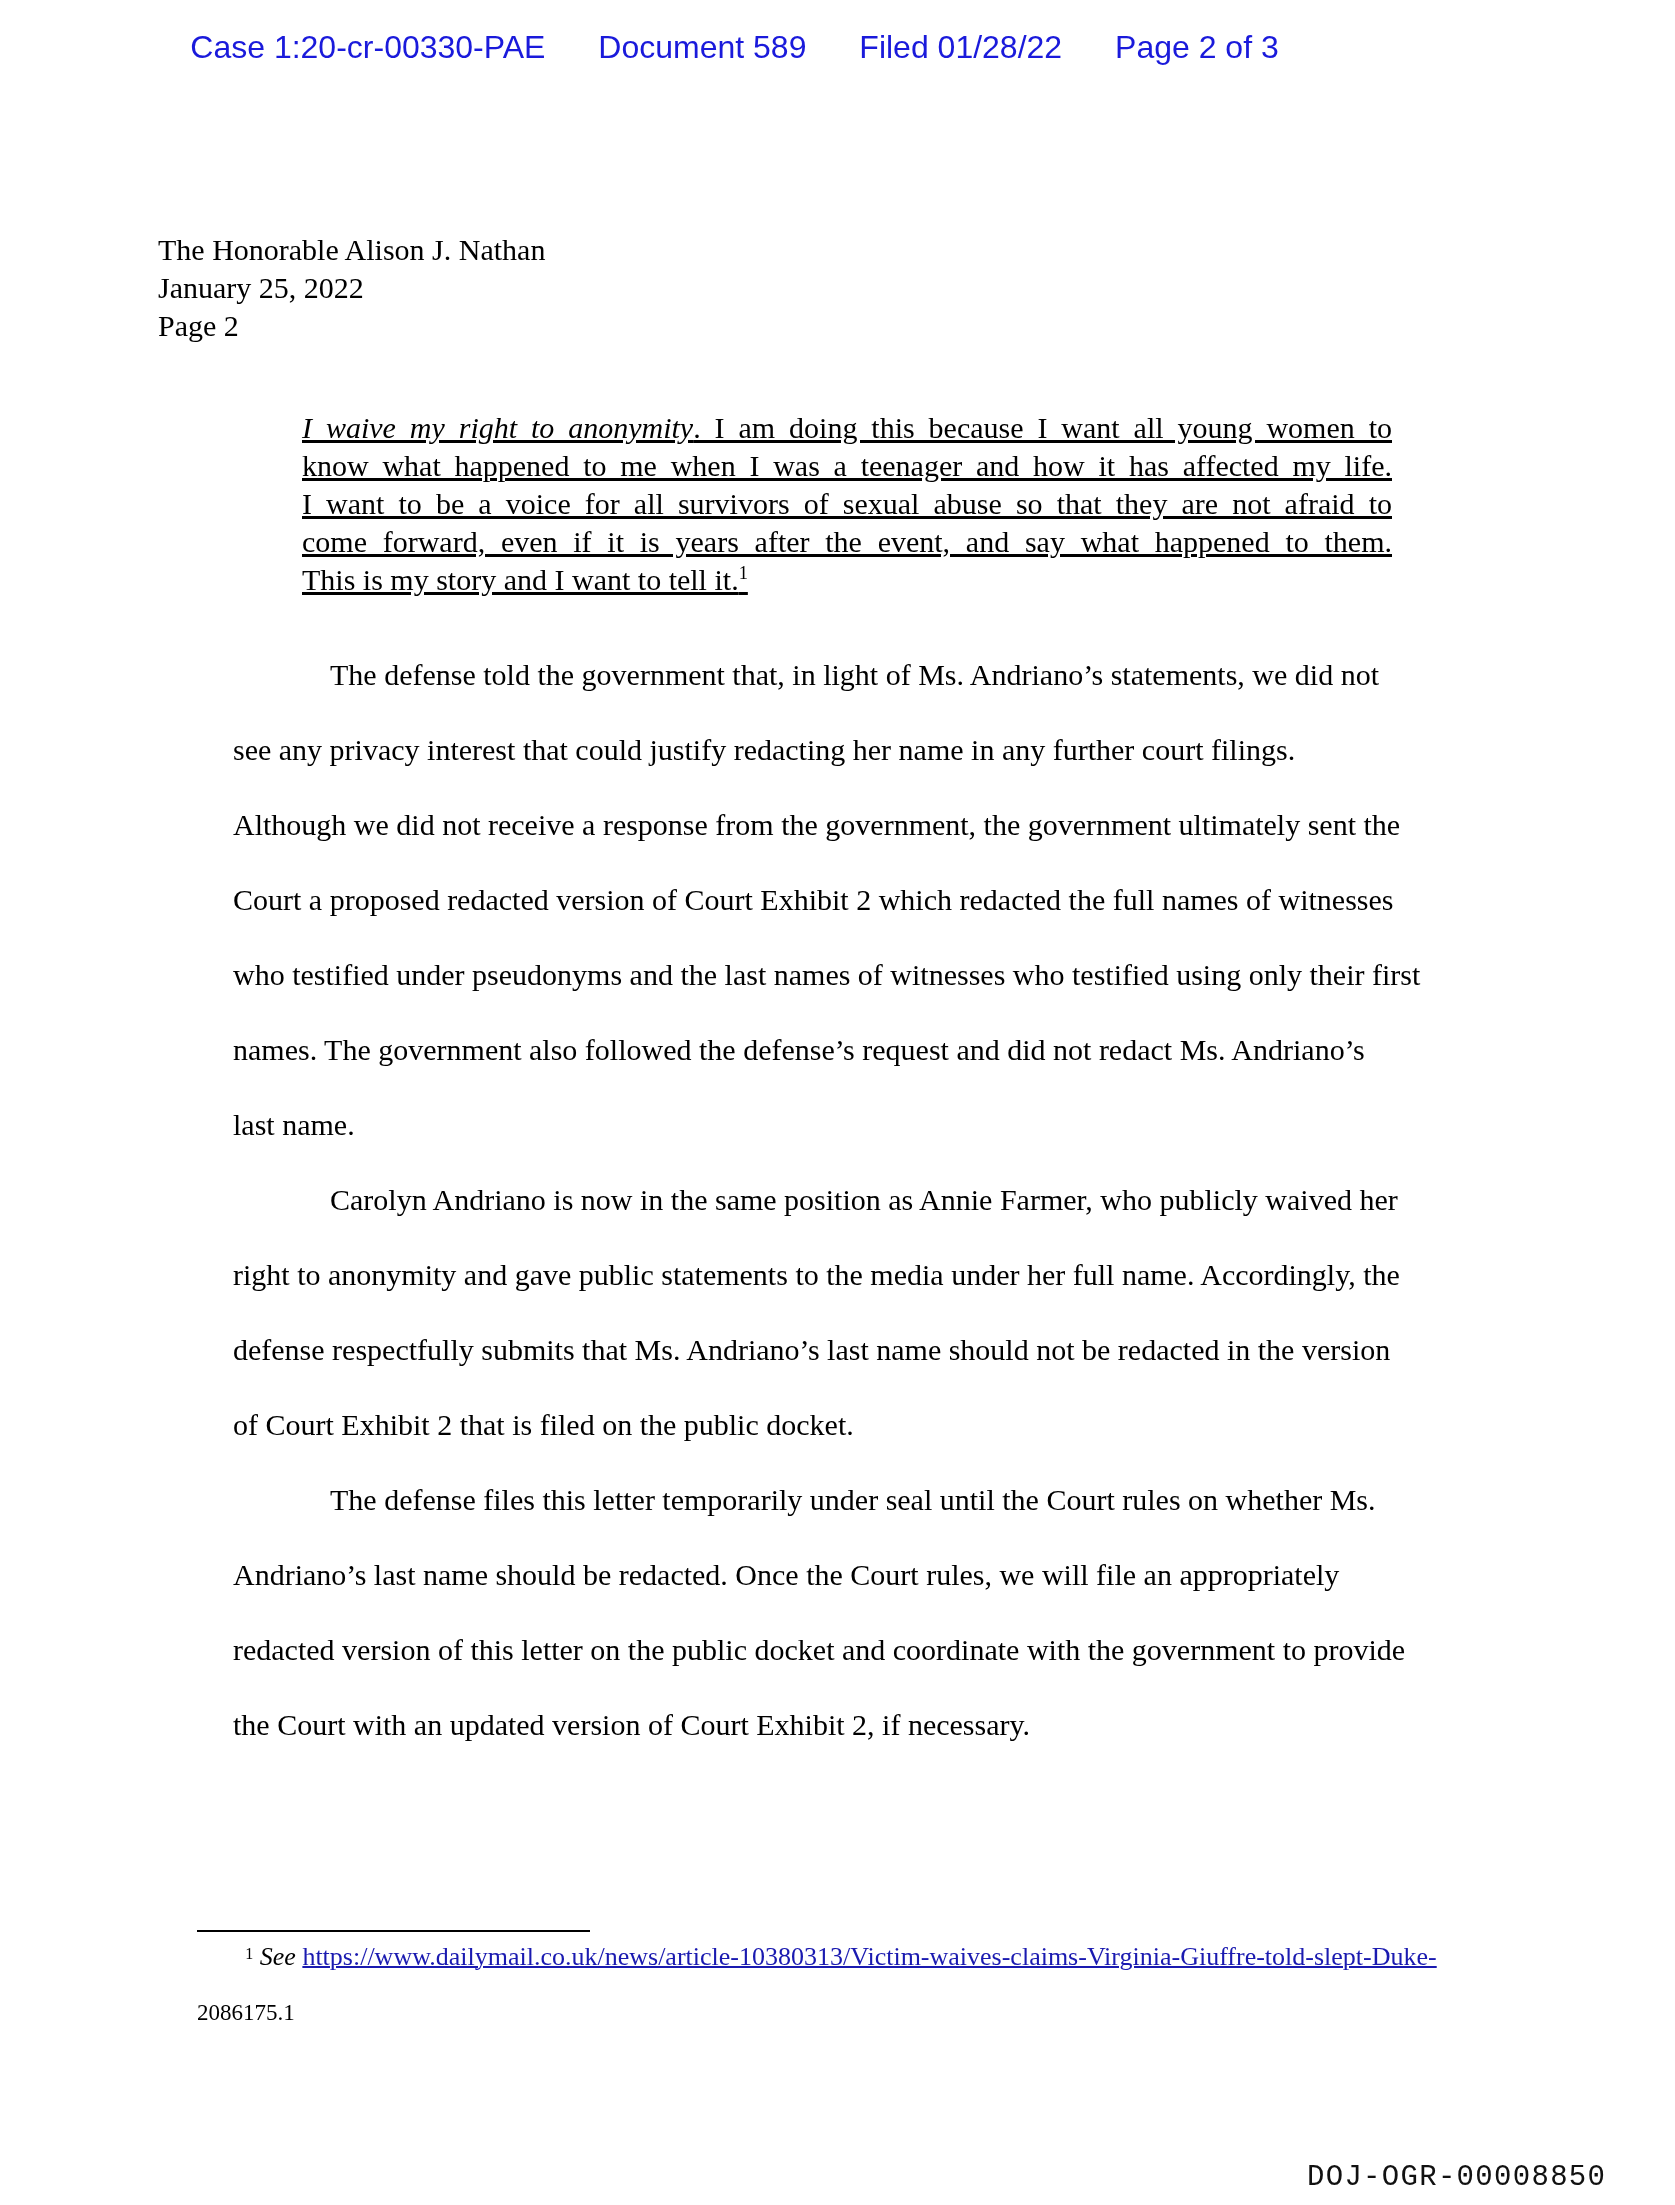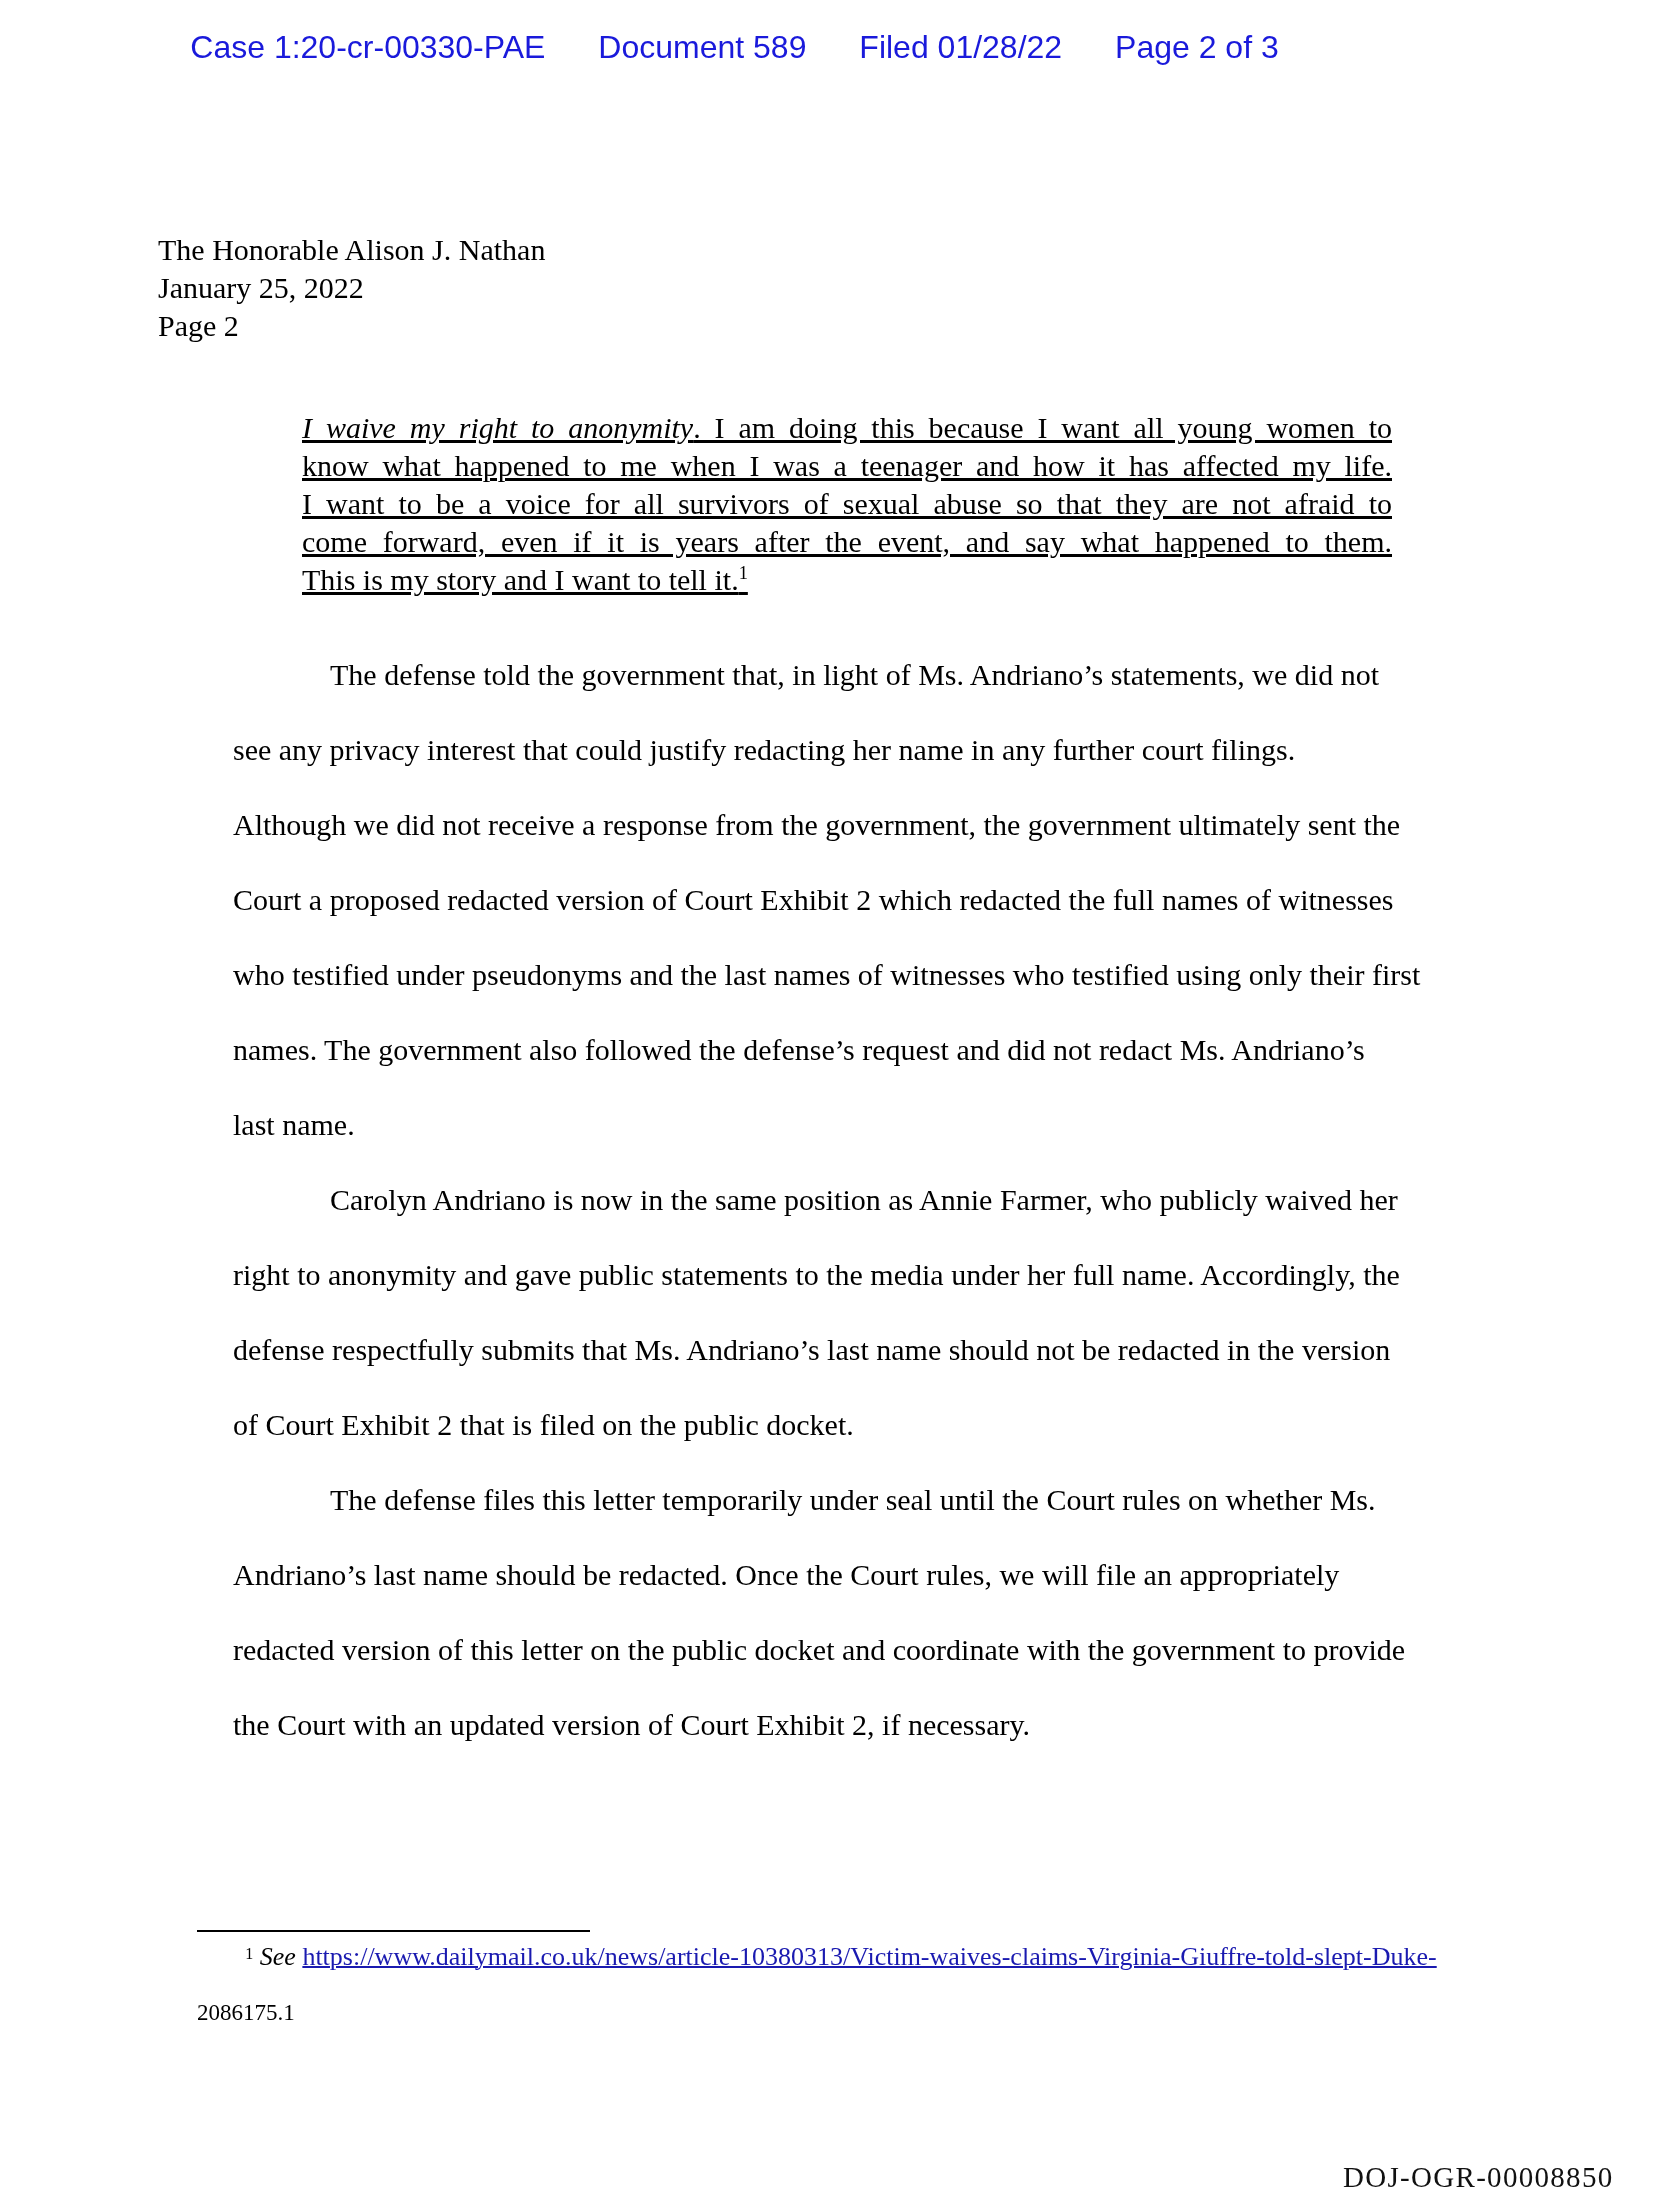--- a/index.html
+++ b/index.html
@@ -113,22 +113,22 @@
     }
     .doc-number {
       position: absolute;
       top: 2000px;
       left: 197px;
       font-size: 23px;
     }
     .bates {
       position: absolute;
       top: 2161px;
-      left: 1343px;
-      font-family: Liberation Serif, serif;
+      left: 1307px;
+      font-family: Liberation Mono, monospace;
       font-size: 29px;
       letter-spacing: 1.3px;
       color: #111;
     }
   </style>
 </head>
 <body>
 
 <div class="ecf-header">
   <span>Case 1:20-cr-00330-PAE</span>

